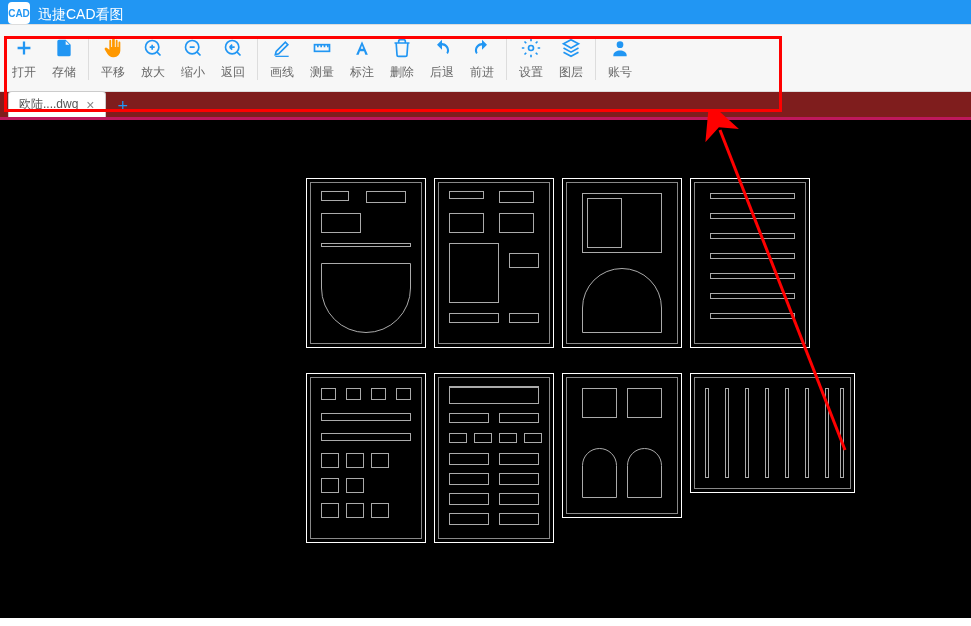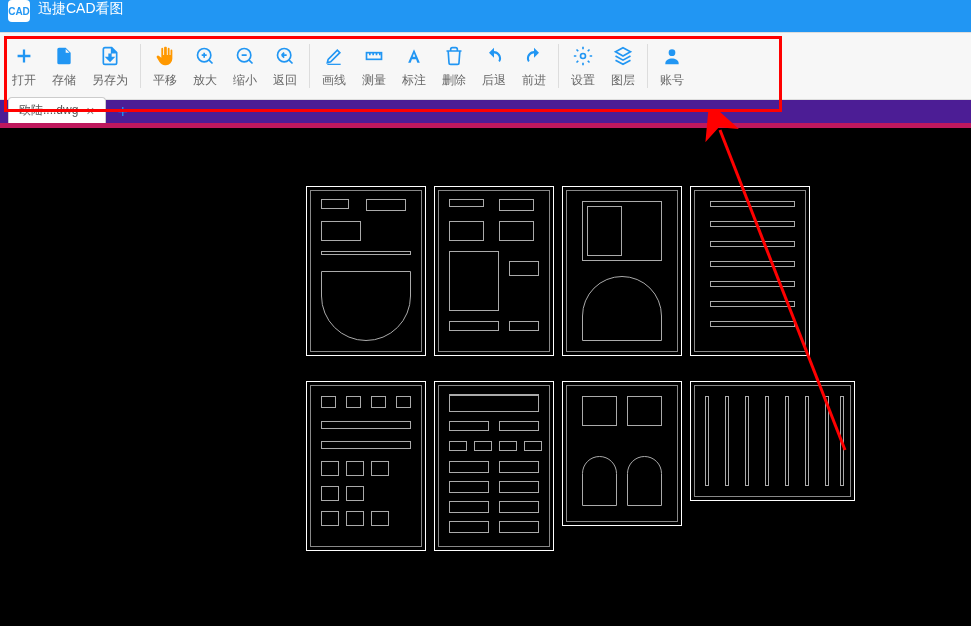--- a/index.html
+++ b/index.html
@@ -1,25 +1,25 @@
 <!DOCTYPE html>
 <html><head>
 <meta charset="utf-8">
 <style>
 * { margin: 0; padding: 0; box-sizing: border-box; }
 body { font-family: "Microsoft YaHei", sans-serif; width: 971px; height: 626px; overflow: hidden; background: #fff; position: relative; }
-.titlebar { background: #2196f3; height: 32px; display: flex; align-items: flex-start; padding: 0 8px; color: #fff; }
+.titlebar { background: #2196f3; height: 24px; display: flex; align-items: flex-end; padding: 0 8px; color: #fff; }
 .app-icon { width: 22px; height: 22px; background: #fff; border-radius: 4px; color: #2196f3; display: flex; align-items: center; justify-content: center; font-size: 10px; font-weight: bold; margin-right: 8px; }
 .app-title { font-size: 14px; }
 .toolbar { background: #f7f7f7; height: 68px; border-top: 1px solid #ddd; border-bottom: 1px solid #ddd; display: flex; align-items: center; padding: 0 4px; }
 .tb-btn { display: flex; flex-direction: column; align-items: center; justify-content: center; padding: 4px 8px; cursor: pointer; min-width: 40px; }
 .tb-btn .icon { width: 24px; height: 24px; display: flex; align-items: center; justify-content: center; color: #2196f3; }
 .tb-btn .label { font-size: 12px; color: #666; margin-top: 4px; white-space: nowrap; }
 .tb-sep { width: 1px; height: 44px; background: #ddd; margin: 0 4px; }
-.tabs { background: #4c1d95; height: 28px; display: flex; align-items: flex-end; padding-left: 8px; border-bottom: 5px solid #be185d; }
+.tabs { background: #7f1d1d; height: 28px; display: flex; align-items: flex-end; padding-left: 8px; border-bottom: 3px solid #be185d; }
 .tab { background: #fff; border: 1px solid #ccc; border-bottom: none; border-radius: 4px 4px 0 0; padding: 4px 10px; display: flex; align-items: center; font-size: 12px; color: #555; margin-right: 4px; }
 .tab-close { margin-left: 8px; color: #888; cursor: pointer; font-size: 14px; }
 .tab-add { color: #2196f3; font-size: 18px; padding: 0 8px; cursor: pointer; }
 .canvas { background: #000; height: calc(626px - 32px - 68px - 28px); position: relative; overflow: hidden; }
 .sheet { position: absolute; background: #000; border: 1px solid #fff; }
 .sheet-inner { position: absolute; inset: 3px; border: 1px solid #888; }
 .mini { position: absolute; border: 1px solid #aaa; }
 .annotation-box { position: absolute; border: 3px solid #ff0000; pointer-events: none; z-index: 10; }
 .arrow-svg { position: absolute; pointer-events: none; z-index: 11; }
 svg { display: block; }
@@ -41,29 +41,20 @@
     </span>
     <span class="label">打开</span>
   </div>
   <div class="tb-btn">
     <span class="icon">
       <svg width="20" height="20" viewBox="0 0 24 24" fill="currentColor">
           <path d="M14 2H6a2 2 0 0 0-2 2v16a2 2 0 0 0 2 2h12a2 2 0 0 0 2-2V8l-6-6zM14 3.5L18.5 8H14V3.5z"></path>
         </svg>
     </span>
     <span class="label">存储</span>
-  </div>
-  <div class="tb-btn">
-    <span class="icon">
-      <svg width="20" height="20" viewBox="0 0 24 24" fill="none" stroke="currentColor" stroke-width="2">
-          <path d="M14 2H6a2 2 0 0 0-2 2v16a2 2 0 0 0 2 2h12a2 2 0 0 0 2-2V8l-6-6z"></path>
-          <path d="M14 2v6h6M12 18l-4-4h3v-4h2v4h3l-4 4z" fill="currentColor"></path>
-        </svg>
-    </span>
-    <span class="label">另存为</span>
   </div>
 
   <div class="tb-sep"></div>
 
   <div class="tb-btn">
     <span class="icon" style="color:#ff9800">
       <svg width="22" height="22" viewBox="0 0 24 24" fill="currentColor">
           <path d="M13 2a1 1 0 0 1 1 1v8h1V4a1 1 0 1 1 2 0v7h1V6a1 1 0 1 1 2 0v9a7 7 0 0 1-7 7h-1a7 7 0 0 1-6-3.4l-3-5a1.5 1.5 0 0 1 2.5-1.6L8 14V4a1 1 0 1 1 2 0v7h1V3a1 1 0 0 1 1-1z"></path>
         </svg>
     </span>

